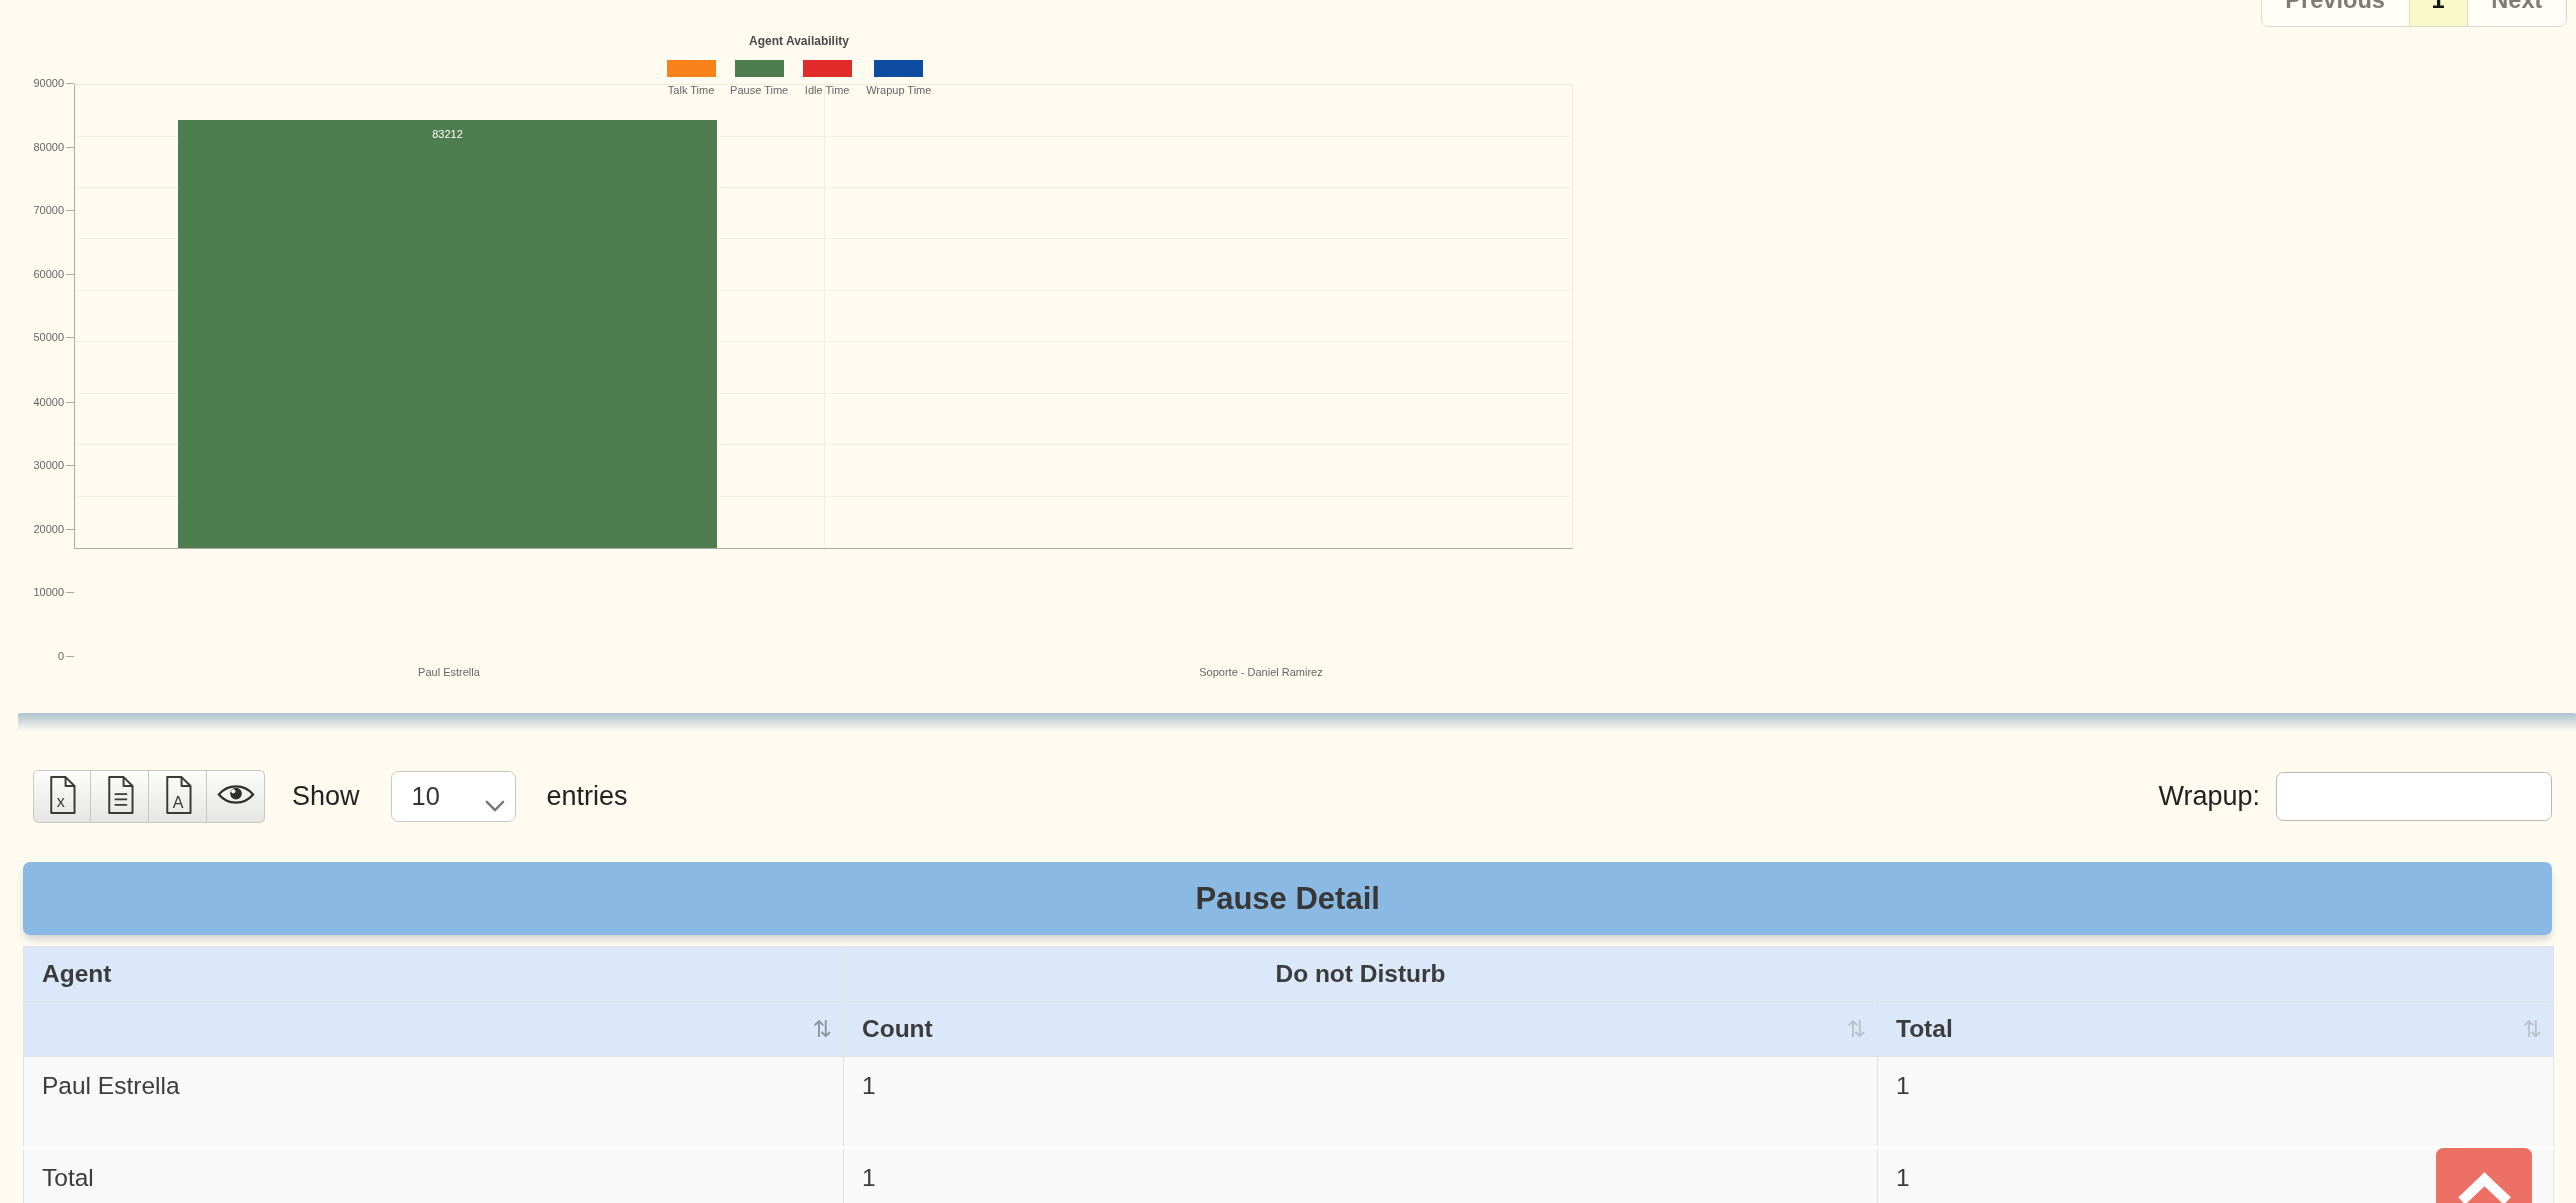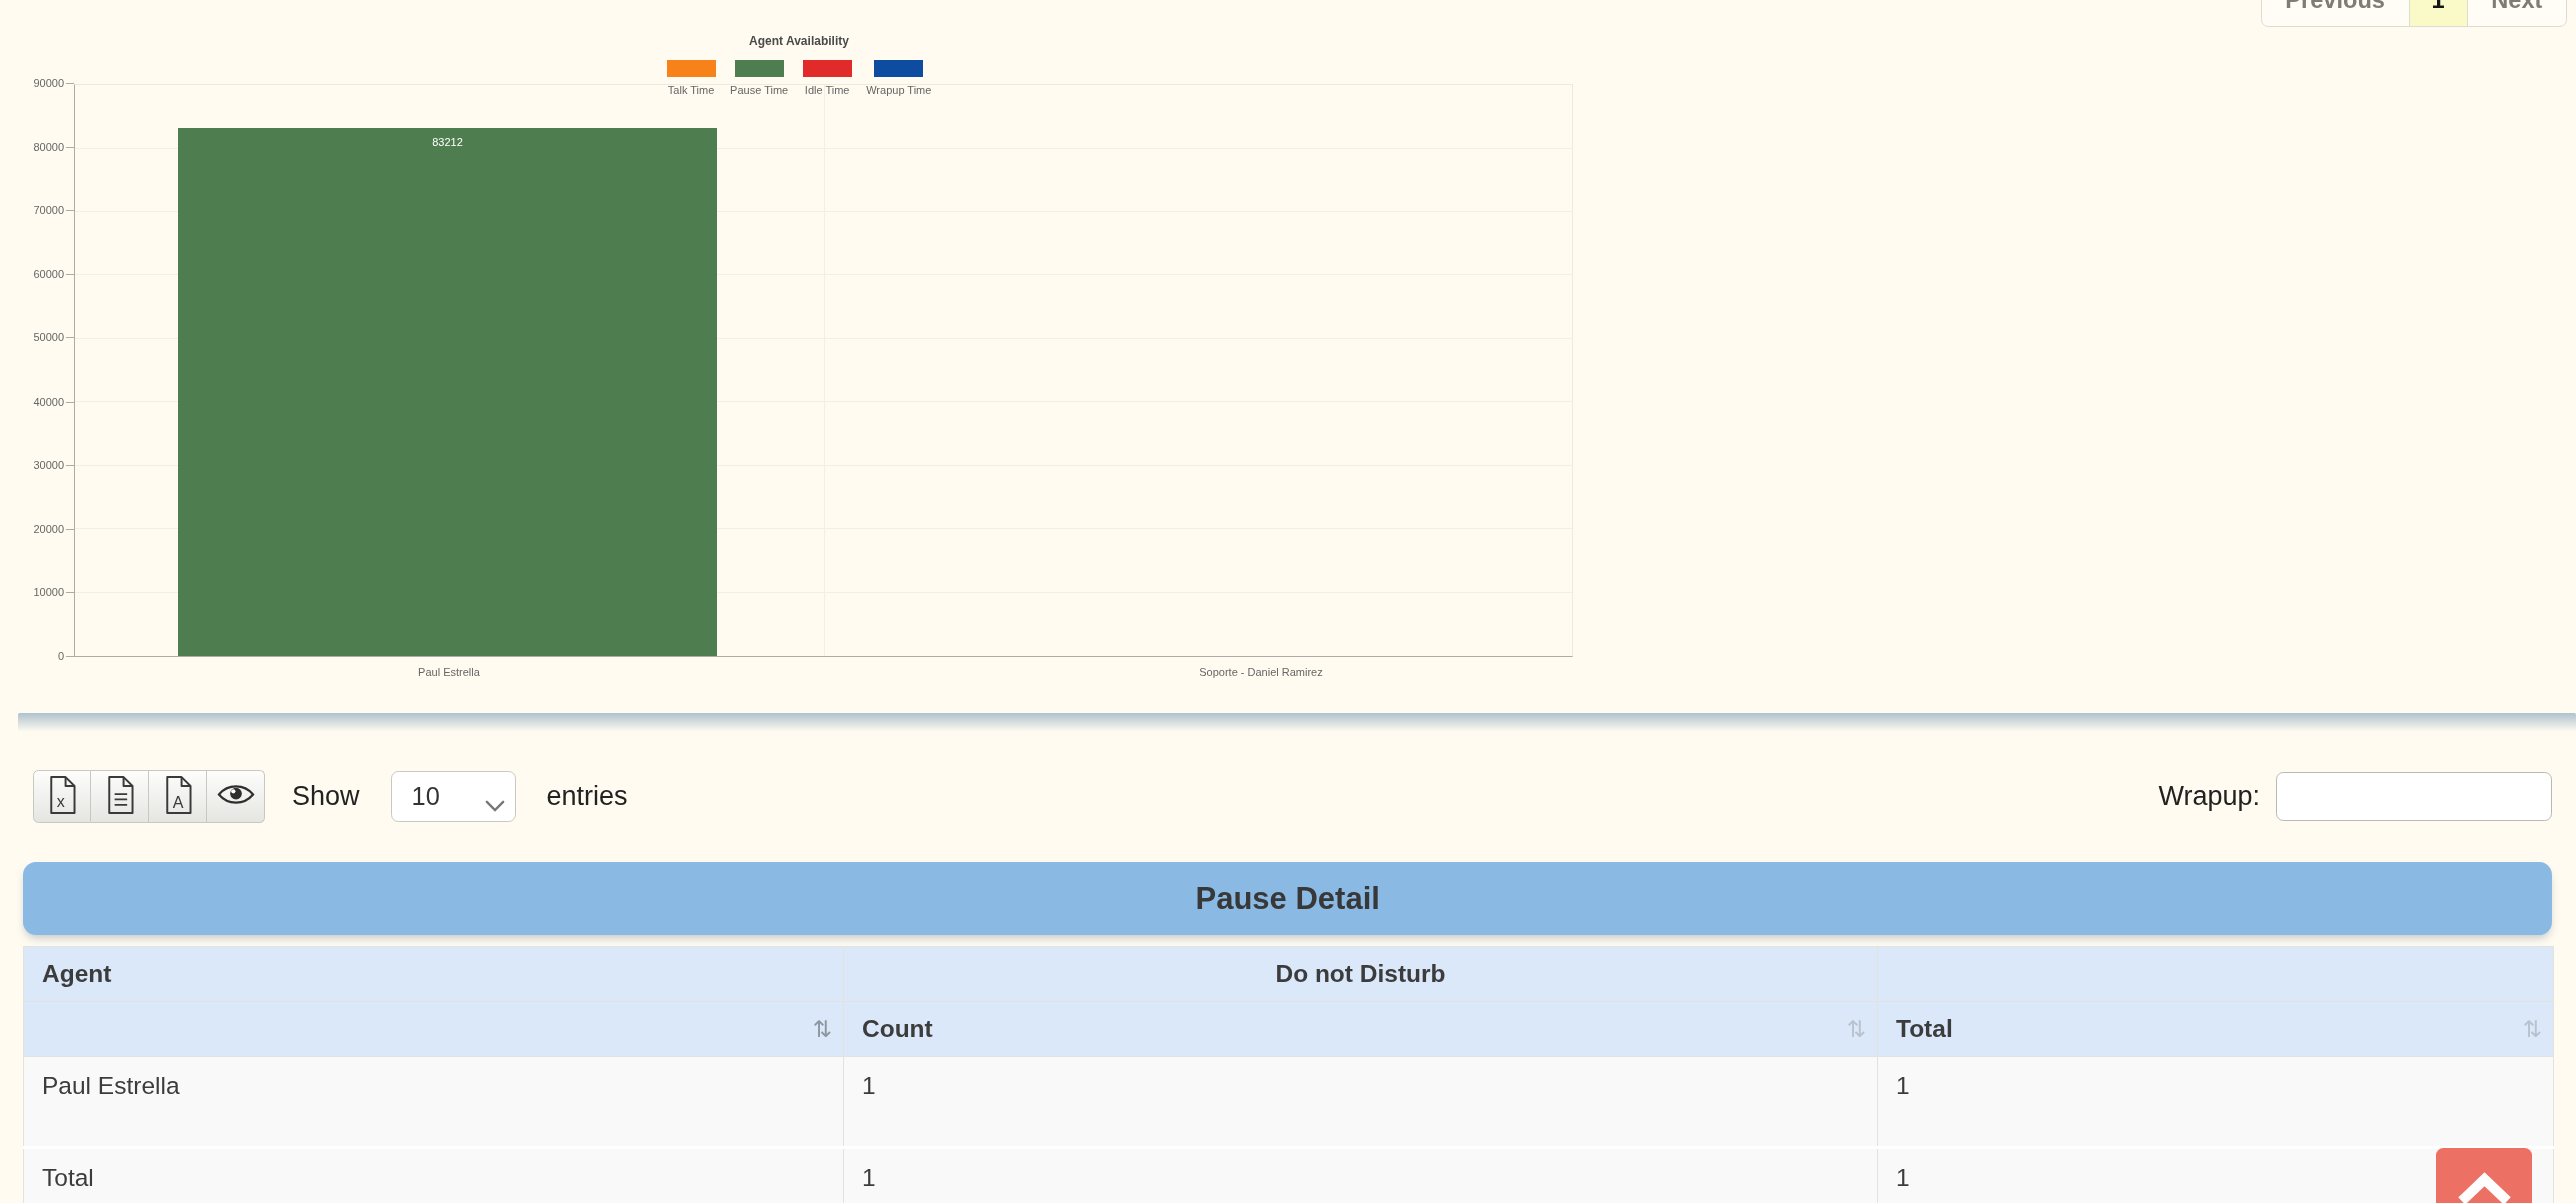--- a/index.html
+++ b/index.html
@@ -22,21 +22,21 @@
   
   .chart-section { position:relative; width:1598px; height:708px; }
   .chart-title { position:absolute; top:34px; left:0; width:100%; text-align:center;
     font-size:12px; font-weight:bold; color:#4A4A4A; }
   .legend { position:absolute; top:60px; left:0; width:100%;
     display:flex; justify-content:center; align-items:center; gap:14.5px; }
   .legend-item { display:flex; align-items:center; gap:7.3px; font-size:11px; color:#666;flex-direction:column; }
   .legend-swatch { width:49px; height:17px; background:#999; }
 
   .plot {
-    position:absolute; left:74px; top:84px; width:1499px; height:573px;
+    position:absolute; left:74px; top:84px; width:1499px; height:465px;
     border-top:0.9px solid #F0EADA; border-right:0.9px solid #F0EADA;
     border-left:1.8px solid #ACACA4; border-bottom:1.8px solid #ACACA4;padding-left:8px;
   }
   .gridline-h { position:absolute; left:0; width:100%; height:0.9px; background:#F4EFE0; }
   .gridline-v { position:absolute; left:50%; top:0; bottom:0; width:0.9px; background:#F4EFE0; }
   .ytick { position:absolute; left:0; width:64px; text-align:right;
     font-size:11px; color:#666; line-height:12.7px; }
   .ytick::after { content:""; position:absolute; right:-10px; top:6.4px; width:8.2px; height:0.9px; background:#ACACA4; }
   .bar { position:absolute; bottom:0; left:103px; width:539px; background:#4E7D50; }
   .bar-value { position:absolute; top:8.2px; left:0; width:100%; text-align:center;
@@ -67,21 +67,21 @@
     padding:0 36px 0 20px; appearance:none; -webkit-appearance:none;
   }
   .select-chevron { position:absolute; right:11px; top:18px; pointer-events:none; }
   .spacer { flex:1; }
   .search-wrap { display:flex; align-items:center; gap:16.3px; font-size:27px; color:#222; }
   .search-input { width:276px; height:49px; border:0.9px solid #B9B9B2; border-radius:7.3px;
     background:#FFF; font-size:25.4px; padding:0 12.7px; font-family:"Liberation Sans", sans-serif; }
 
   
   .panel-title {
-    margin:38px 23.6px 0 23px; height:73px; background:#8ABAE3; border-radius:13px;
+    margin:38px 23.6px 0 23px; height:73px; background:#8ABAE3; border-radius:7px;
     display:flex; align-items:center; justify-content:center;
     font-size:31px; font-weight:bold; color:#383838;
     box-shadow:0 5.4px 8.2px -2.7px rgba(125,140,150,0.45);
   }
 
   
   .data-table { margin:11px 23.6px 0 23px; width:2530px; border-collapse:collapse;
     table-layout:fixed; font-size:24.5px; color:#3C3C3C; }
   .data-table th, .data-table td { border:0.9px solid #E2E2DE; }
   .data-table thead th { background:#DBE8FA; font-weight:bold; text-align:left;

